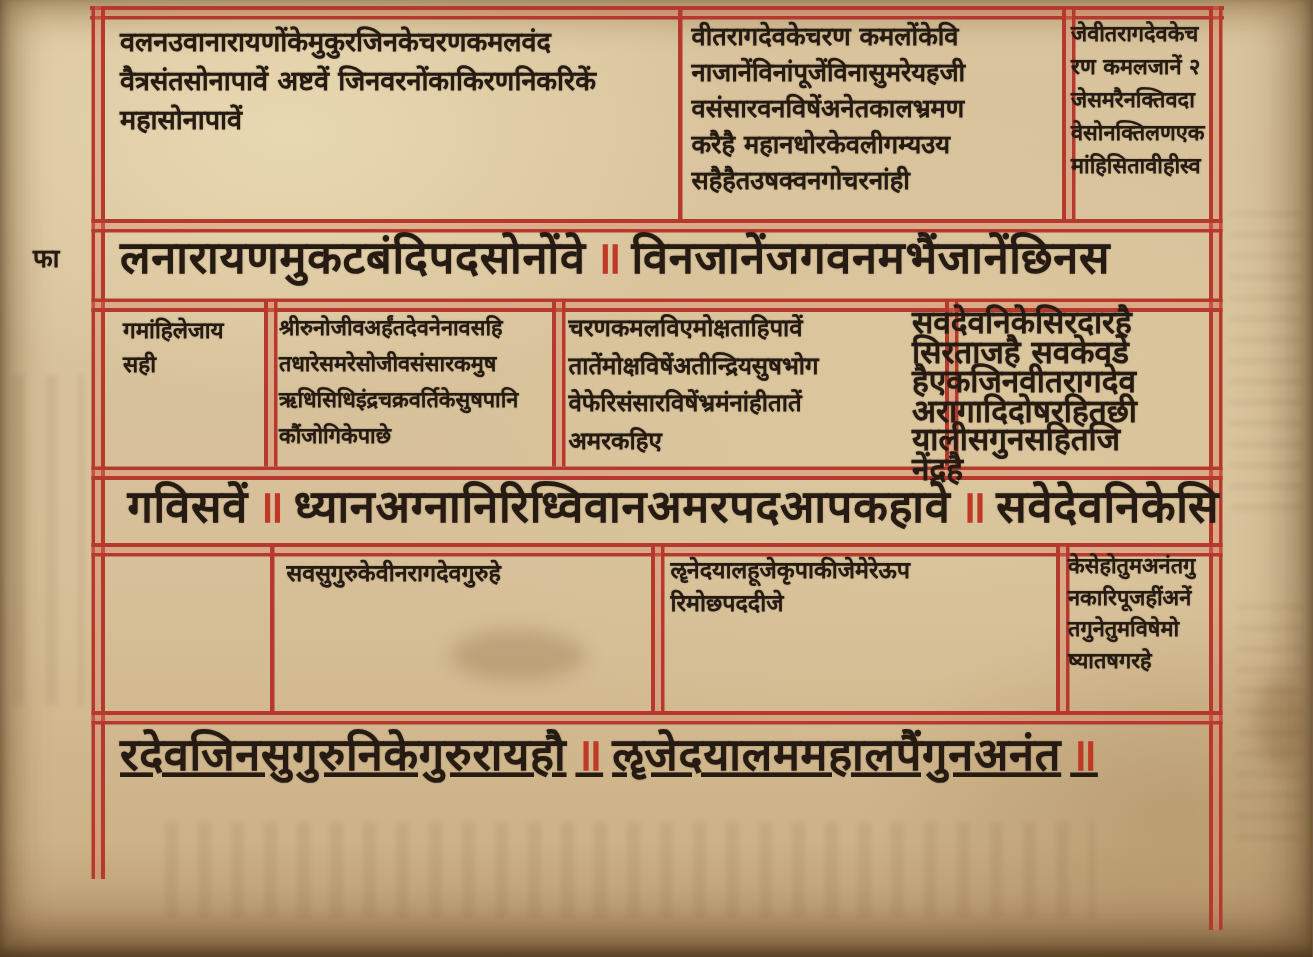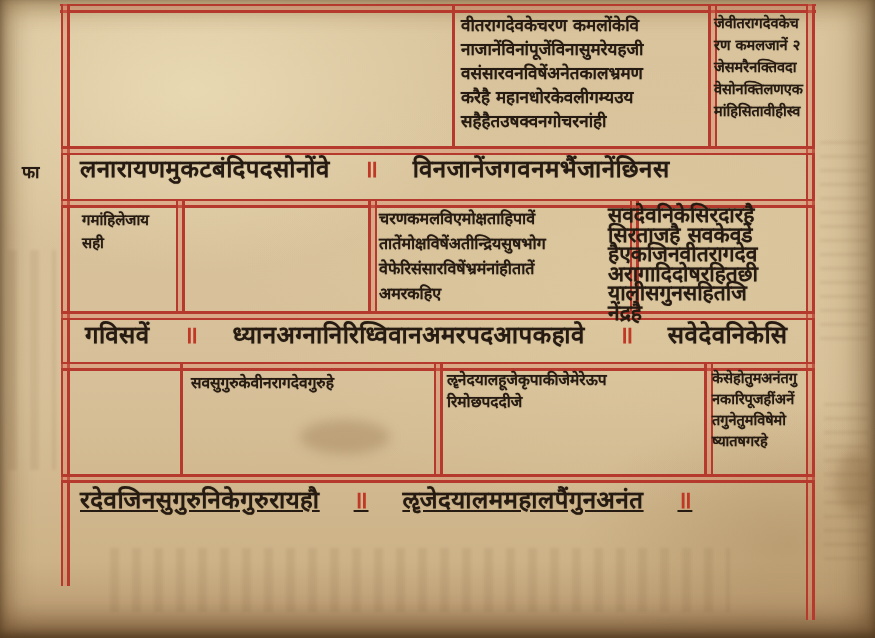--- a/index.html
+++ b/index.html
@@ -15,21 +15,21 @@
     box-shadow:
       inset 0 -16px 26px rgba(70,45,20,.45),
       inset 0 -4px 8px rgba(40,25,10,.5),
       inset -18px 0 30px rgba(95,65,32,.35),
       inset 14px 0 22px rgba(115,80,42,.22),
       inset 0 14px 18px rgba(150,110,60,.18);
   }
   .ink{color:#261b12;text-shadow:0 0 1px rgba(38,26,12,.45);}
   .lines{white-space:pre-line;}
   .cell{position:absolute;font-weight:700;}
-  .heading{position:absolute;font-weight:700;font-size:24px;line-height:1.35;letter-spacing:.5px;display:flex;align-items:baseline;gap:28px;}
+  .heading{position:absolute;font-weight:700;font-size:30px;line-height:1.35;letter-spacing:.5px;display:flex;align-items:baseline;}
   .danda{color:#c03826;font-weight:700;padding:0 6px;text-shadow:none;}
   .sl-v{position:absolute;width:3px;background:#b5392c;}
   .dl-h{position:absolute;height:9px;background:linear-gradient(180deg,#b5392c 0 2.5px,rgba(219,126,100,.38) 2.5px 6.5px,#b5392c 6.5px 9px);}
   .dl-v{position:absolute;width:9px;background:linear-gradient(90deg,#b5392c 0 2.5px,rgba(219,126,100,.38) 2.5px 6.5px,#b5392c 6.5px 9px);}
   .margin-mark{position:absolute;left:22px;top:160px;font-size:17px;font-weight:700;}
   
   .smudge{position:absolute;opacity:.16;filter:blur(1.6px);pointer-events:none;
     background:repeating-linear-gradient(0deg, rgba(92,62,30,.55) 0 3px, rgba(92,62,30,0) 3px 14px);}
   .smudge.h{background:repeating-linear-gradient(90deg, rgba(92,62,30,.5) 0 9px, rgba(92,62,30,0) 9px 22px);}
   .stain{position:absolute;border-radius:50%;filter:blur(6px);background:rgba(120,85,45,.25);}
@@ -55,39 +55,46 @@
   <div class="dl-v" style="left:708px;top:6px;height:140px;"></div>
 
   <div class="dl-v" style="left:176px;top:201px;height:110px;"></div>
   <div class="dl-v" style="left:368px;top:201px;height:110px;"></div>
   <div class="dl-v" style="left:630px;top:201px;height:110px;"></div>
 
   <div class="sl-v" style="left:180px;top:364px;height:110px;"></div>
   <div class="dl-v" style="left:434px;top:364px;height:110px;"></div>
   <div class="dl-v" style="left:704px;top:364px;height:110px;"></div>
 
+  <div class="cell ink lines" style="left:80px;top:16px;width:368px;font-size:18px;line-height:26px;">वलनउवानारायणोंकेमुकुरजिनकेचरणकमलवंद
+वैत्रसंतसोनापावें अष्टवें जिनवरनोंकाकिरणनिकरिकें
+महासोनापावें</div>
   <div class="cell ink lines" style="left:461px;top:13px;width:244px;font-size:17px;line-height:24px;">वीतरागदेवकेचरण कमलोंकेवि
 नाजानेंविनांपूजेंविनासुमरेयहजी
 वसंसारवनविषेंअनेतकालभ्रमण
 करैहै महानधोरकेवलीगम्यउय
 सहैहैतउषक्वनगोचरनांही</div>
   <div class="cell ink lines" style="left:714px;top:12px;width:92px;font-size:14.5px;line-height:22px;">जेवीतरागदेवकेच
 रण कमलजानें २
 जेसमरैनक्तिवदा
 वेसोनक्तिलणएक
 मांहिसितावीहीस्व</div>
 
   <div class="heading ink" style="left:80px;top:153px;">
     <span>लनारायणमुकटबंदिपदसोनोंवे</span>
     <span class="danda">॥</span>
     <span>विनजानेंजगवनमभैंजानेंछिनस</span>
   </div>
 
   <div class="cell ink lines" style="left:82px;top:209px;width:94px;font-size:15px;line-height:23px;">गमांहिलेजाय
 सही</div>
+  <div class="cell ink lines" style="left:186px;top:207px;width:180px;font-size:14.5px;line-height:24px;">श्रीरुनोजीवअर्हंतदेवनेनावसहि
+तधारेसमरेसोजीवसंसारकमुष
+ऋधिसिधिइंद्रचक्रवर्तिकेसुषपानि
+कौंजोगिकेपाछे</div>
   <div class="cell ink lines" style="left:379px;top:206px;width:250px;font-size:16px;line-height:25px;">चरणकमलविएमोक्षताहिपावें
 तातेंमोक्षविषेंअतीन्द्रियसुषभोग
 वेफेरिसंसारविषेंभ्रमंनांहीतातें
 अमरकहिए</div>
   <div class="cell ink lines" style="left:608px;top:205px;width:164px;font-size:21px;line-height:19.5px;">सवदेवनिकेसिरदारहै
 सिरताजहै सवकेवडे
 हैएकजिनवीतरागदेव
 अरागादिदोषरहितछी
 यालीसगुनसहितजि
 नेंद्रहै</div>

